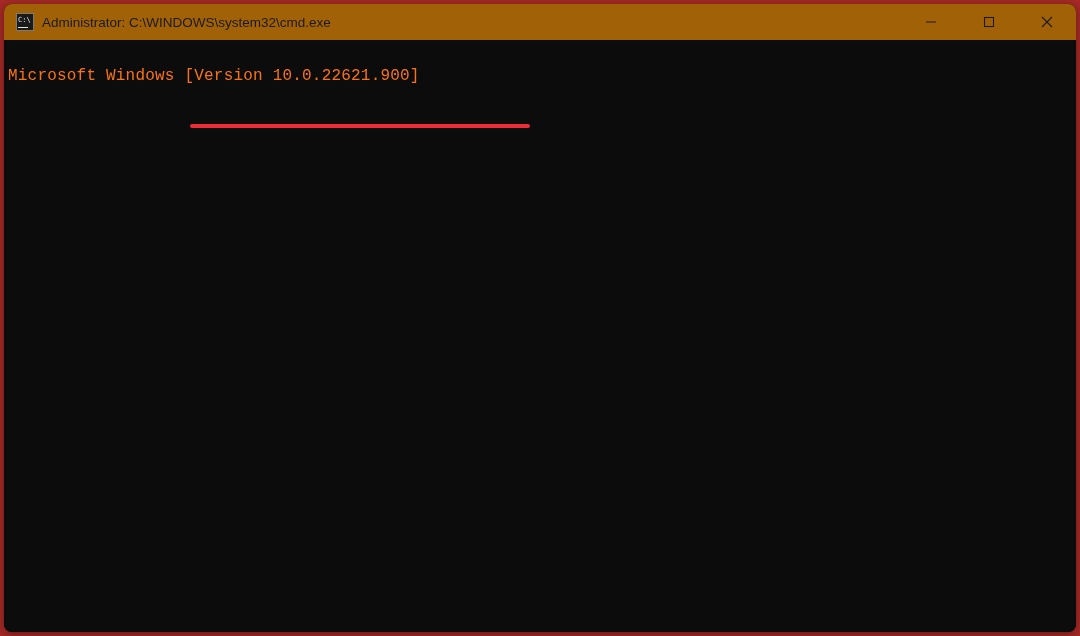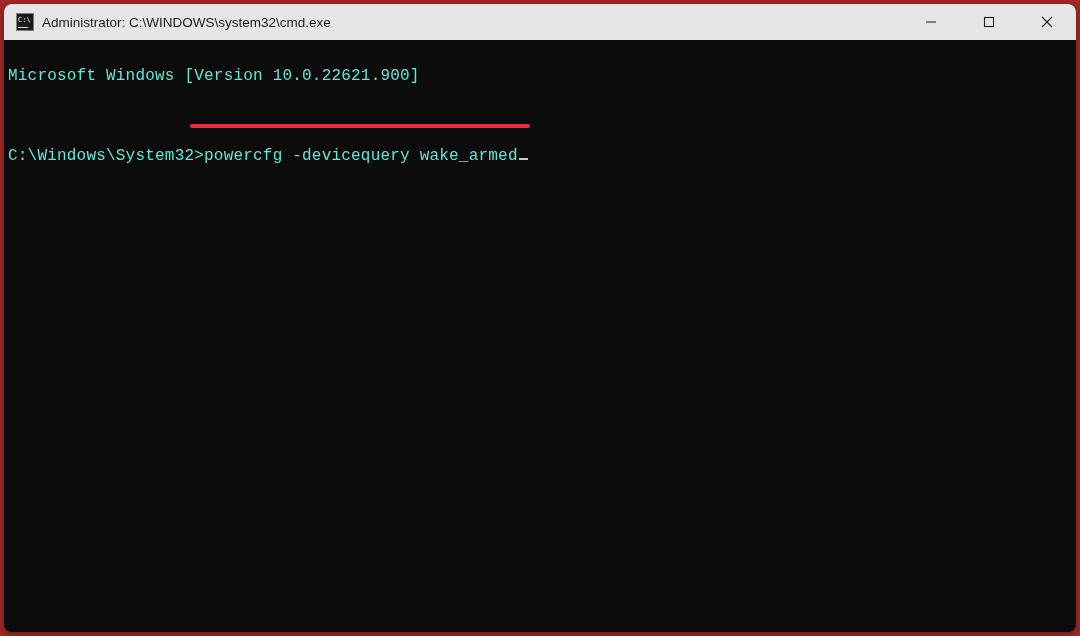--- a/index.html
+++ b/index.html
@@ -12,21 +12,21 @@
       background: #0c0c0c;
       border-radius: 8px;
       overflow: hidden;
       box-shadow: 0 2px 10px rgba(0,0,0,0.4);
       display: flex;
       flex-direction: column;
     }
 
     .titlebar {
       height: 36px;
-      background: #e5e5e5;
+      background: #a16207;
       display: flex;
       align-items: center;
       user-select: none;
     }
 
     .app-icon {
       width: 18px; height: 18px;
       margin-left: 12px;
       background: #1a1a1a;
       border: 1px solid #7a7a7a;
@@ -72,21 +72,21 @@
       align-items: center;
       justify-content: center;
       background: transparent;
       border: none;
     }
     .win-btn svg { stroke: #1a1a1a; stroke-width: 1.1; fill: none; }
 
     .terminal {
       flex: 1;
       background: #0c0c0c;
-      color: #5eead4;
+      color: #f97316;
       font-family: Consolas, "Courier New", monospace;
       font-size: 16px;
       line-height: 1.25;
       padding: 6px 2px 2px 4px;
       white-space: pre;
       overflow: hidden;
       letter-spacing: 0.2px;
       position: relative;
     }
 
@@ -134,18 +134,17 @@
           <line x1="1" y1="1" x2="11" y2="11"></line>
           <line x1="11" y1="1" x2="1" y2="11"></line>
         </svg>
       </button>
     </div>
   </div>
 
   <div class="terminal">
 <div>Microsoft Windows [Version 10.0.22621.900]</div>
 <div class="blank-line"></div>
-<span class="prompt-line"><span>C:\Windows\System32&gt;</span><span>powercfg -devicequery wake_armed</span><span class="cursor"></span></span>
 
     <div class="annotation-underline" style="left:186px; top:84px; width:340px;"></div>
   </div>
 
 </div>
 
 </body></html>

